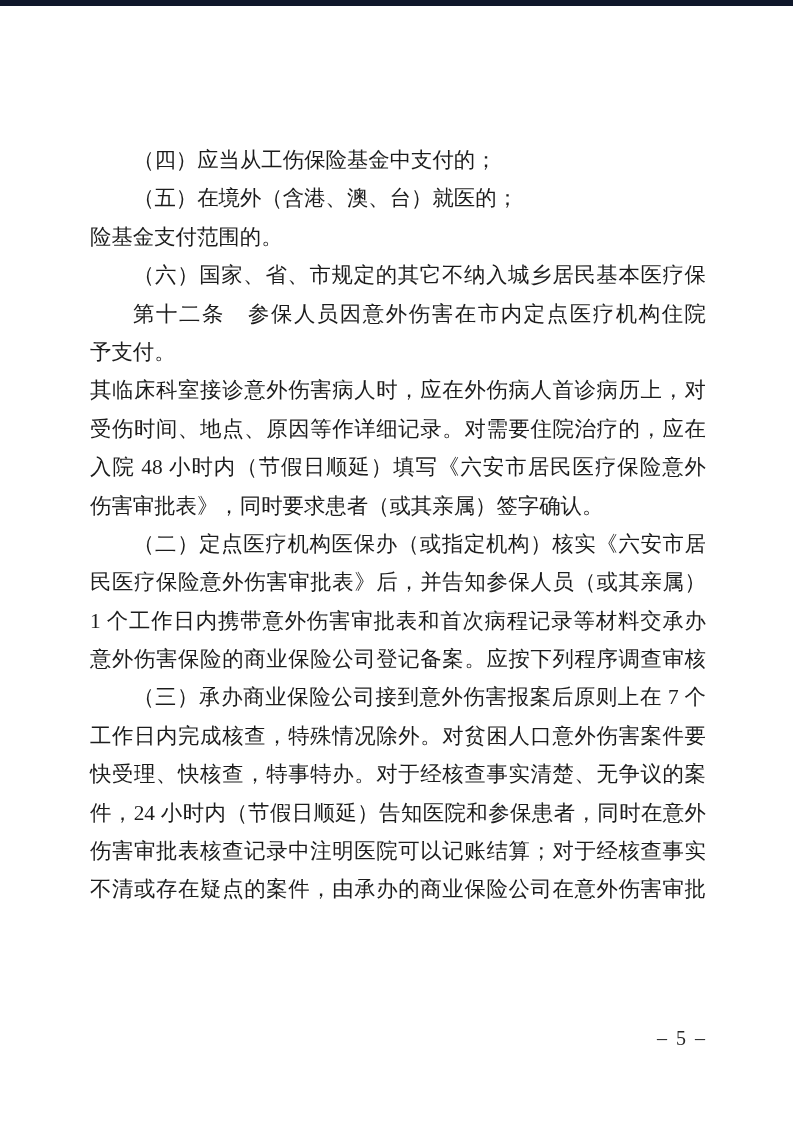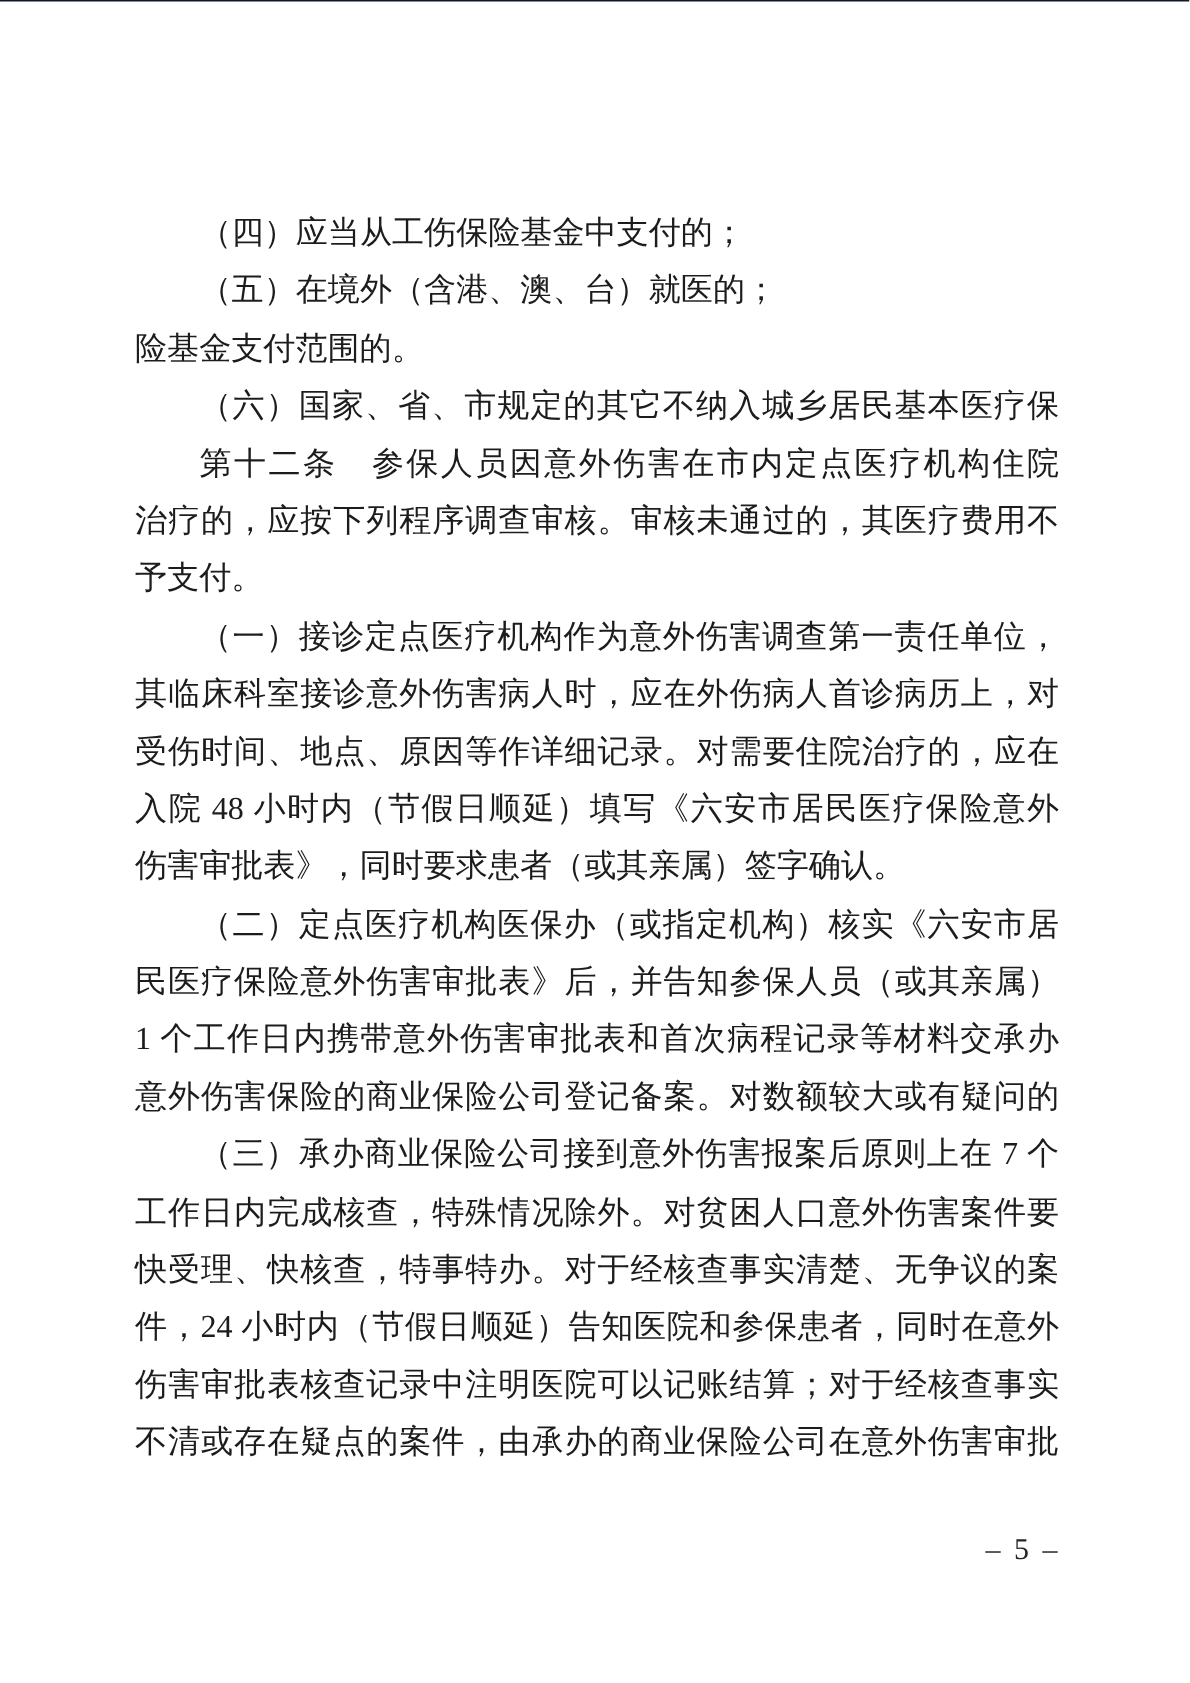--- a/index.html
+++ b/index.html
@@ -6,21 +6,21 @@
     margin: 0;
     padding: 0;
     background: #ffffff;
   }
   .page {
     position: relative;
     width: 793px;
     height: 1122px;
     background: #ffffff;
     box-sizing: border-box;
-    border-top: 1px solid #0f172a;
+    border-top: 6px solid #0f172a;
     overflow: hidden;
     font-family: "Liberation Serif", "DejaVu Serif", serif;
     color: #1c1c1c;
   }
   .text-block {
     position: absolute;
     left: 90px;
     top: 135px;
     width: 616px;
   }
@@ -57,31 +57,29 @@
 </head>
 <body>
 
 <div class="page" style="background: rgb(255, 255, 255); color: rgb(28, 28, 28);">
   <div class="text-block">
       <div class="line indent last-left"><span>（四）应当从工伤保险基金中支付的；</span></div>
       <div class="line indent last-left"><span>（五）在境外（含港、澳、台）就医的；</span></div>
       <div class="line last-left"><span>险基金支付范围的。</span></div>
       <div class="line indent"><span>（六）国家、省、市规定的其它不纳入城乡居民基本医疗保</span></div>
       <div class="line indent"><span class="bold">第十二条</span><span>　参保人员因意外伤害在市内定点医疗机构住院</span></div>
-      <div class="line"><span>治疗的，应按下列程序调查审核。审核未通过的，其医疗费用不</span></div>
       <div class="line last-left"><span>予支付。</span></div>
-      <div class="line indent"><span>（一）接诊定点医疗机构作为意外伤害调查第一责任单位，</span></div>
       <div class="line"><span>其临床科室接诊意外伤害病人时，应在外伤病人首诊病历上，对</span></div>
       <div class="line"><span>受伤时间、地点、原因等作详细记录。对需要住院治疗的，应在</span></div>
       <div class="line"><span>入院 48 小时内（节假日顺延）填写《六安市居民医疗保险意外</span></div>
       <div class="line last-left"><span>伤害审批表》，同时要求患者（或其亲属）签字确认。</span></div>
       <div class="line indent"><span>（二）定点医疗机构医保办（或指定机构）核实《六安市居</span></div>
       <div class="line"><span>民医疗保险意外伤害审批表》后，并告知参保人员（或其亲属）</span></div>
       <div class="line"><span>1 个工作日内携带意外伤害审批表和首次病程记录等材料交承办</span></div>
-      <div class="line"><span>意外伤害保险的商业保险公司登记备案。对数额较大或有疑问的</span></div>
+      <div class="line"><span>意外伤害保险的商业保险公司登记备案。应按下列程序调查审核</span></div>
       <div class="line indent"><span>（三）承办商业保险公司接到意外伤害报案后原则上在 7 个</span></div>
       <div class="line"><span>工作日内完成核查，特殊情况除外。对贫困人口意外伤害案件要</span></div>
       <div class="line"><span>快受理、快核查，特事特办。对于经核查事实清楚、无争议的案</span></div>
       <div class="line"><span>件，24 小时内（节假日顺延）告知医院和参保患者，同时在意外</span></div>
       <div class="line"><span>伤害审批表核查记录中注明医院可以记账结算；对于经核查事实</span></div>
       <div class="line"><span>不清或存在疑点的案件，由承办的商业保险公司在意外伤害审批</span></div>
     </div>
   <div class="page-number">– 5 –</div>
 </div>
 

